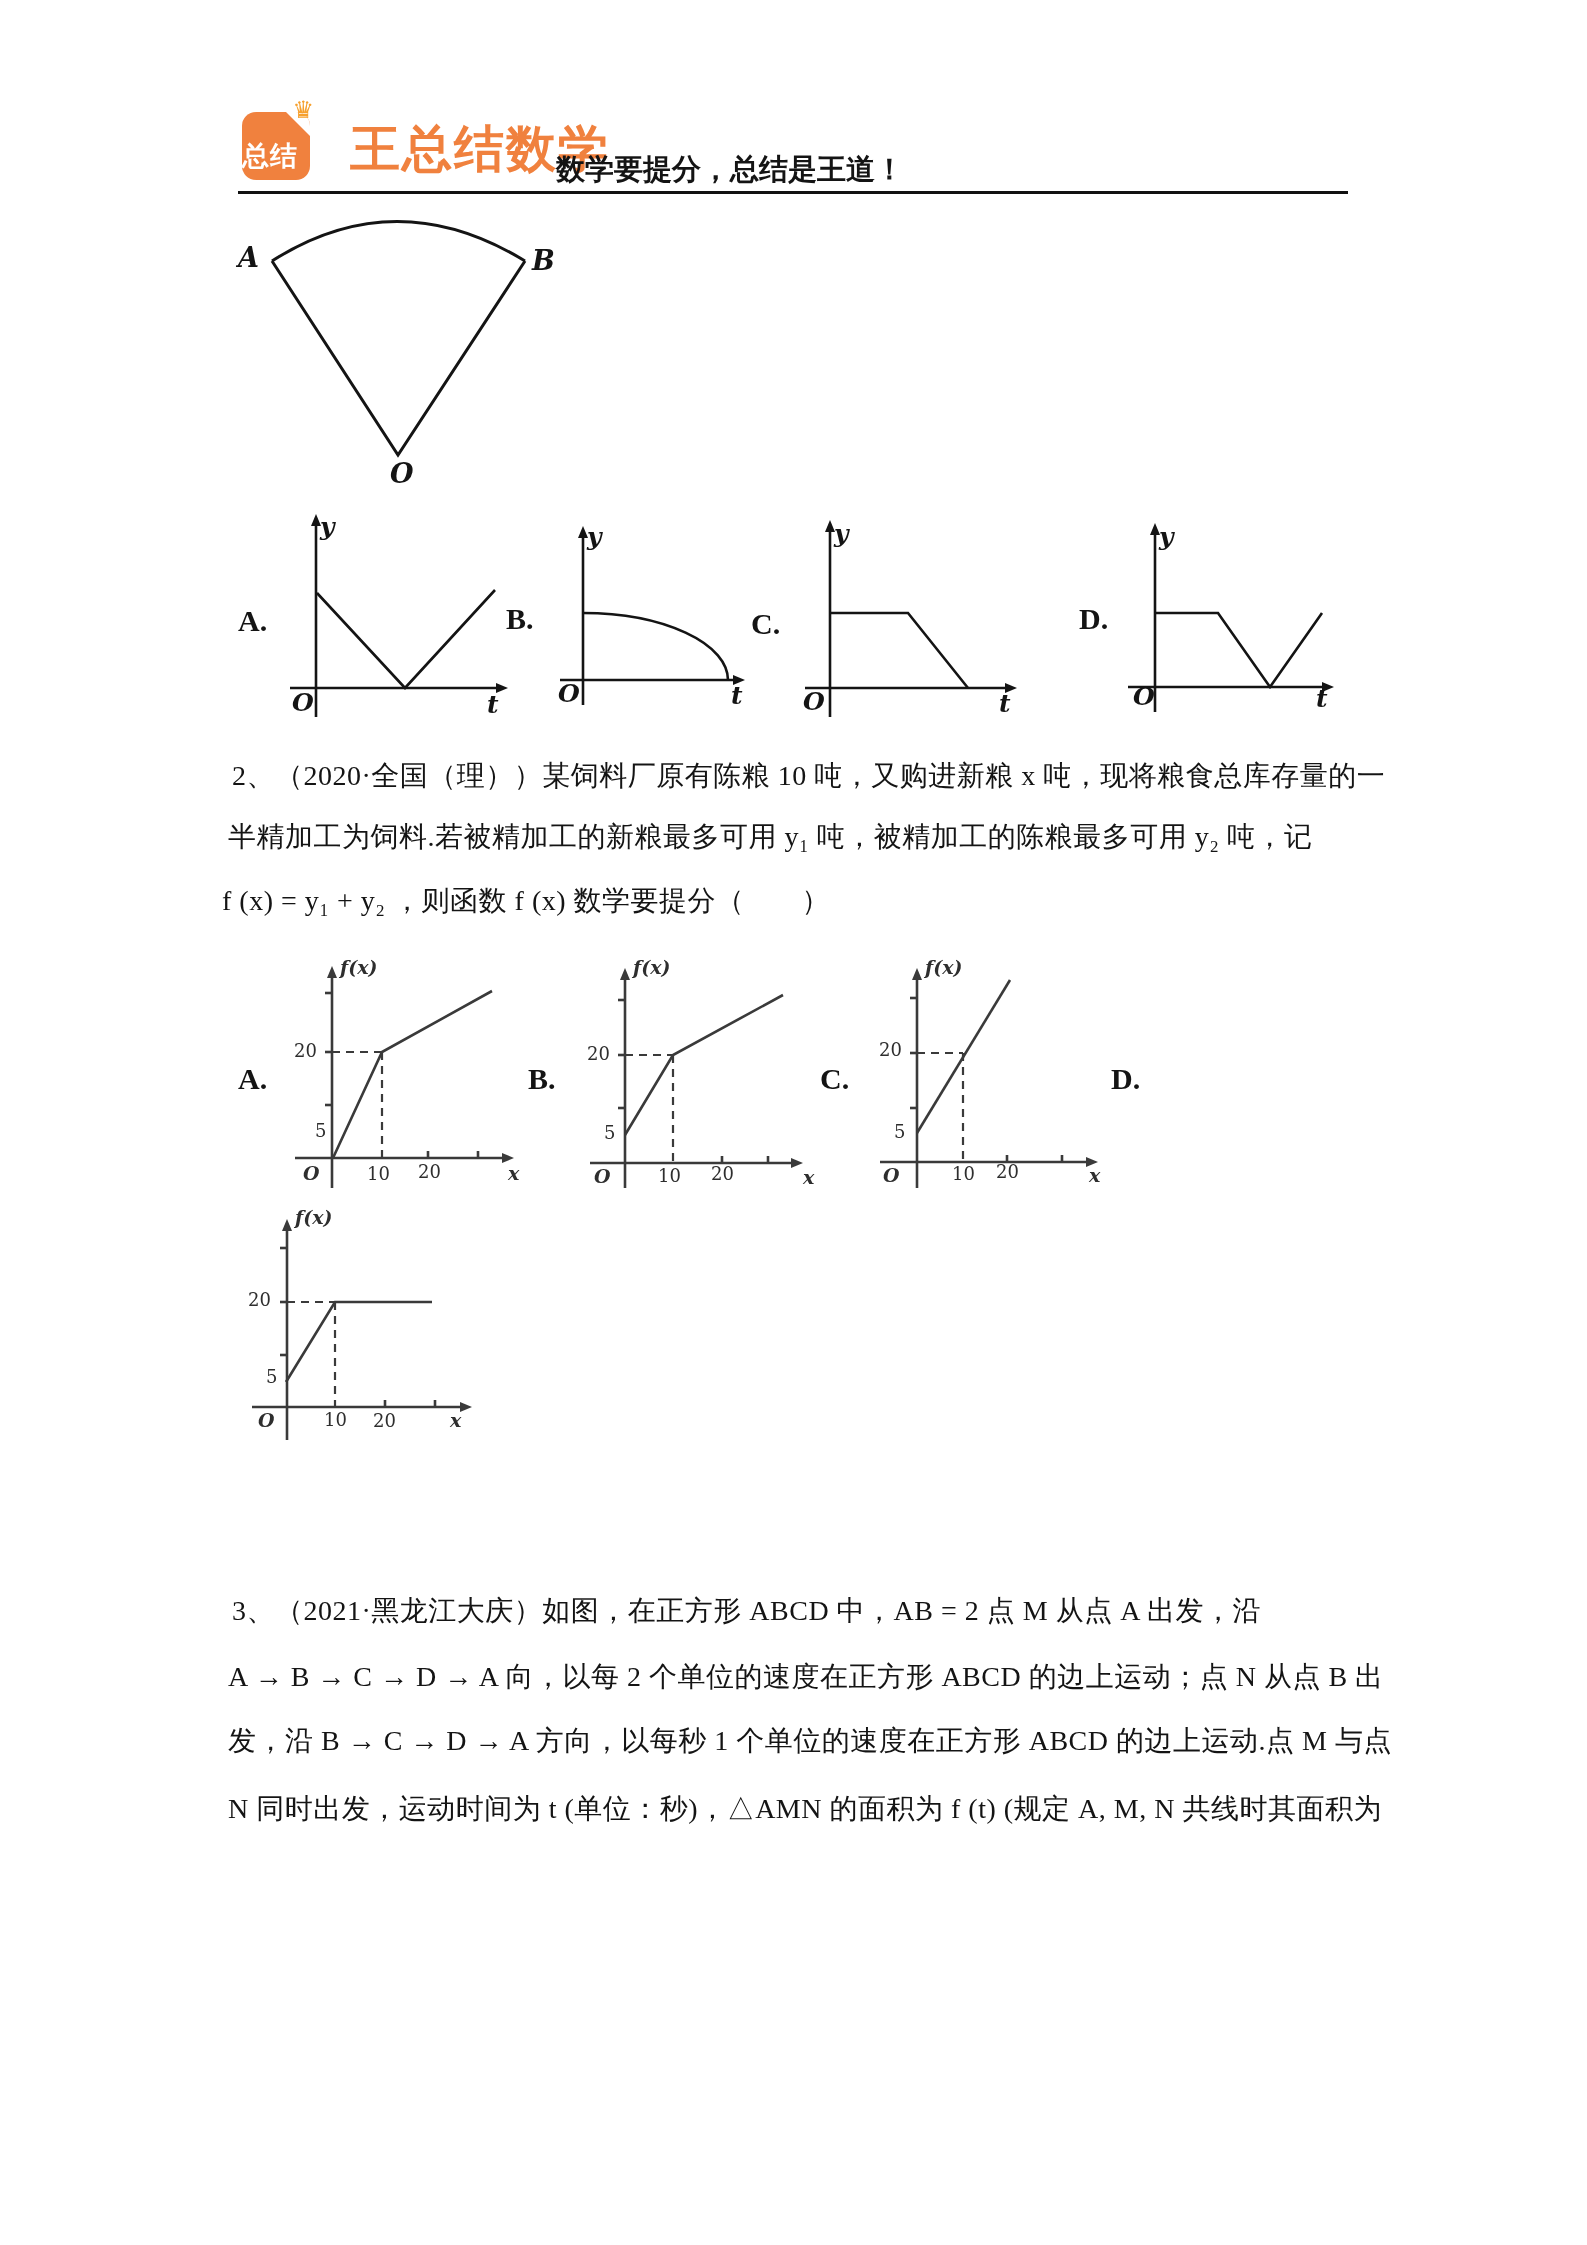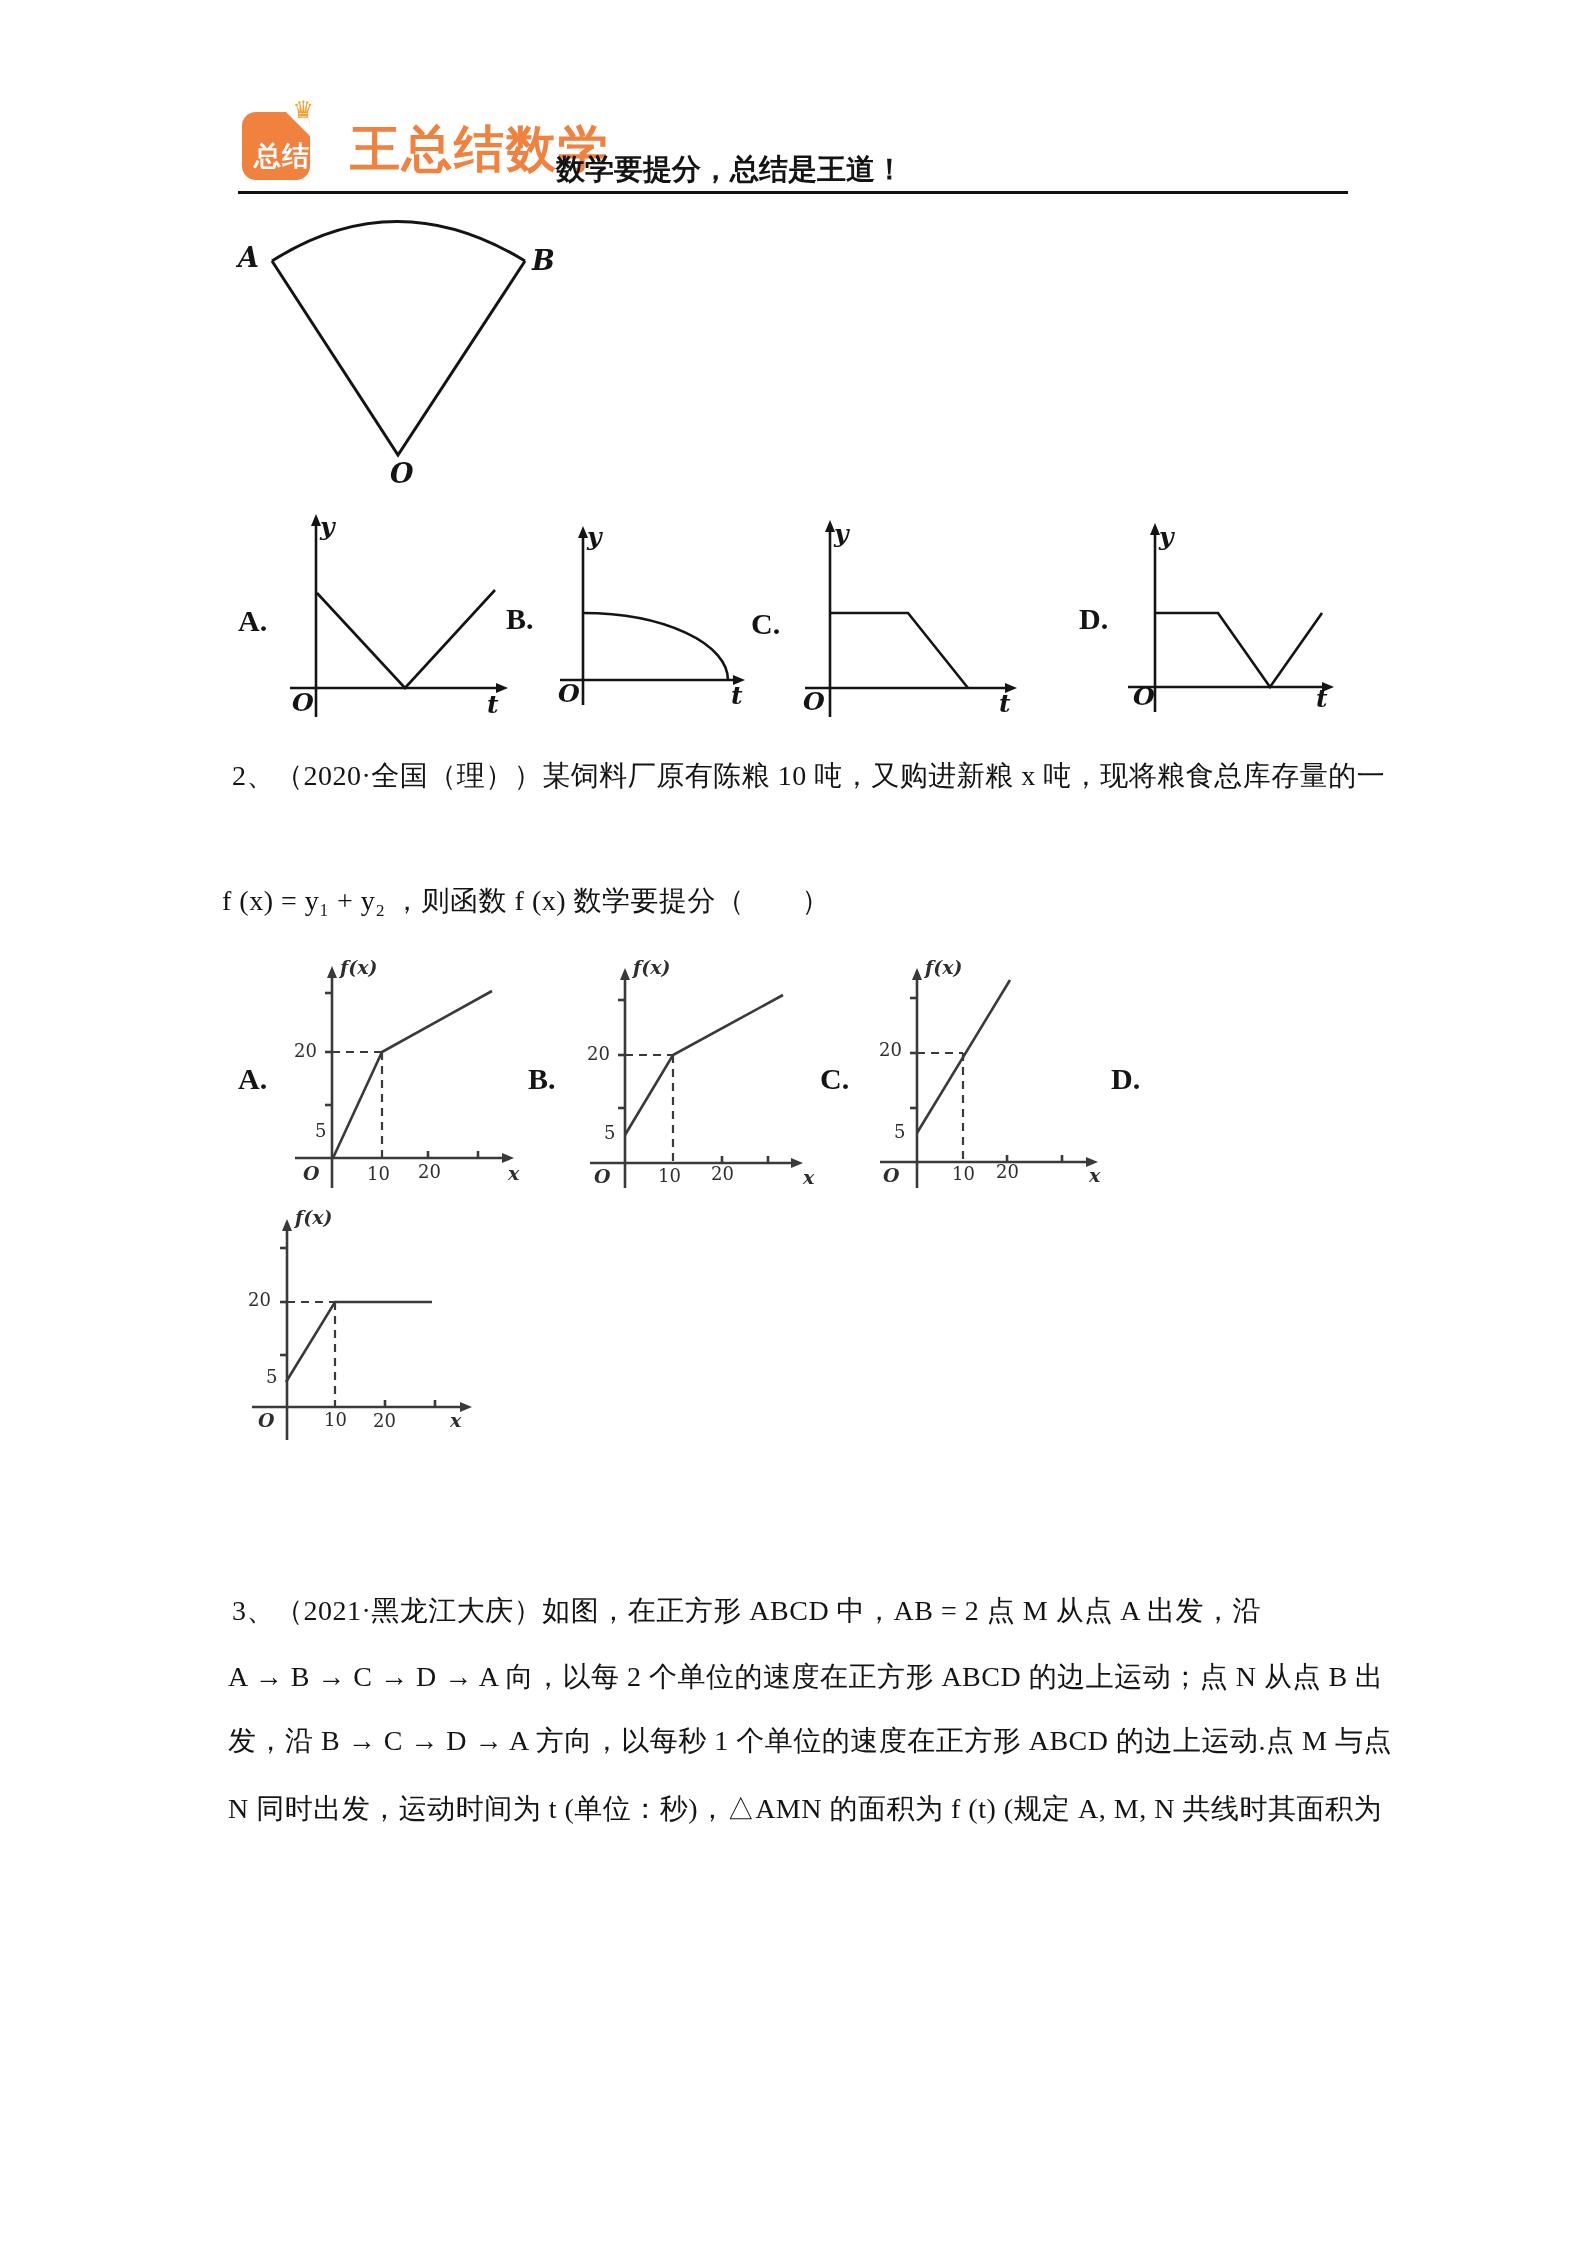--- a/index.html
+++ b/index.html
@@ -17,21 +17,21 @@
   .scan-lbl.it{font-style:italic;font-weight:bold;text-align:center;}
   .scan-lbl.num{font-size:18px;}
   
   .logo-badge{position:absolute;left:242px;top:112px;width:68px;height:68px;
               background:#f0813e;border-radius:14px;}
   .badge-fold{position:absolute;right:0;top:0;width:0;height:0;
               border-left:24px solid transparent;border-top:24px solid #ffffff;
               border-top-right-radius:14px;}
   .badge-crown{position:absolute;right:-4px;top:-16px;font-size:24px;color:#f6a02d;
                font-family:"DejaVu Sans",sans-serif;}
-  .badge-text{position:absolute;left:0;right:0;bottom:6px;text-align:right;color:#ffffff;
+  .badge-text{position:absolute;left:0;right:0;bottom:6px;text-align:left;color:#ffffff;
               font-family:"Liberation Sans",sans-serif;font-weight:bold;font-size:27px;letter-spacing:1px;}
   .wordmark{position:absolute;left:322px;top:116px;font-family:"Liberation Sans",sans-serif;
             font-weight:bold;font-size:50px;letter-spacing:2px;color:#f0813e;white-space:nowrap;margin-left:28px;}
   .slogan{position:absolute;left:556px;top:150px;font-size:29px;font-weight:bold;
           font-family:"Liberation Serif",serif;white-space:nowrap;text-align:center;}
   .header-rule{position:absolute;left:238px;top:191px;width:1110px;height:3px;background:#111111;}
 </style>
 </head>
 <body>
 
@@ -156,20 +156,21 @@
   <span class="axis-lbl" style="left:731px;top:681px">t</span>
   <span class="axis-lbl" style="left:558px;top:679px">O</span>
   <span class="axis-lbl" style="left:834px;top:519px">y</span>
   <span class="axis-lbl" style="left:999px;top:689px">t</span>
   <span class="axis-lbl" style="left:803px;top:687px">O</span>
   <span class="axis-lbl" style="left:1159px;top:522px">y</span>
   <span class="axis-lbl" style="left:1316px;top:684px">t</span>
   <span class="axis-lbl" style="left:1133px;top:682px">O</span>
 
   <div class="txt" style="left:232px;top:757px">2、（2020·全国（理））某饲料厂原有陈粮 10 吨，又购进新粮 x 吨，现将粮食总库存量的一</div>
+  <div class="txt" style="left:228px;top:818px">半精加工为饲料.若被精加工的新粮最多可用 y₁ 吨，被精加工的陈粮最多可用 y₂ 吨，记</div>
   <div class="txt" style="left:222px;top:882px">f (x) = y₁ + y₂ ，则函数 f (x) 数学要提分（　　）</div>
 
   <span class="opt-lbl" style="left:238px;top:1062px">A.</span>
   <span class="opt-lbl" style="left:528px;top:1062px">B.</span>
   <span class="opt-lbl" style="left:820px;top:1062px">C.</span>
   <span class="opt-lbl" style="left:1111px;top:1062px">D.</span>
 
   <span class="scan-lbl it" style="left:340px;top:956px">f(x)</span>
   <span class="scan-lbl it" style="left:303px;top:1162px">O</span>
   <span class="scan-lbl num" style="left:294px;top:1040px">20</span>

